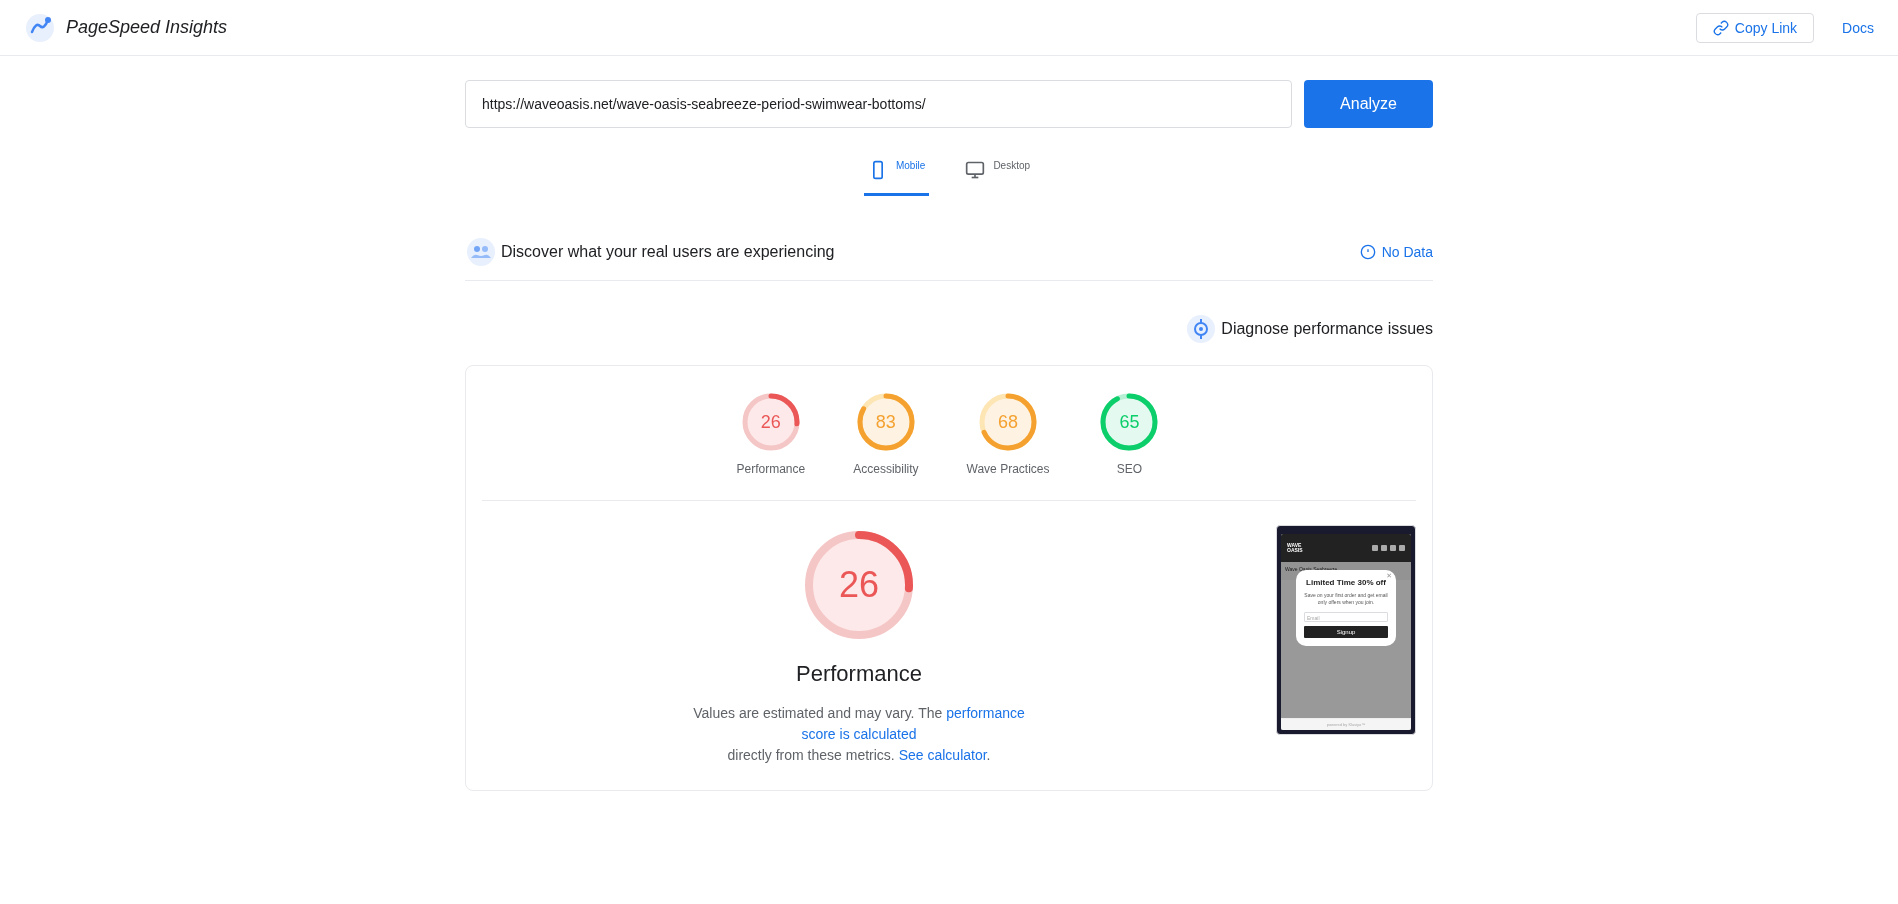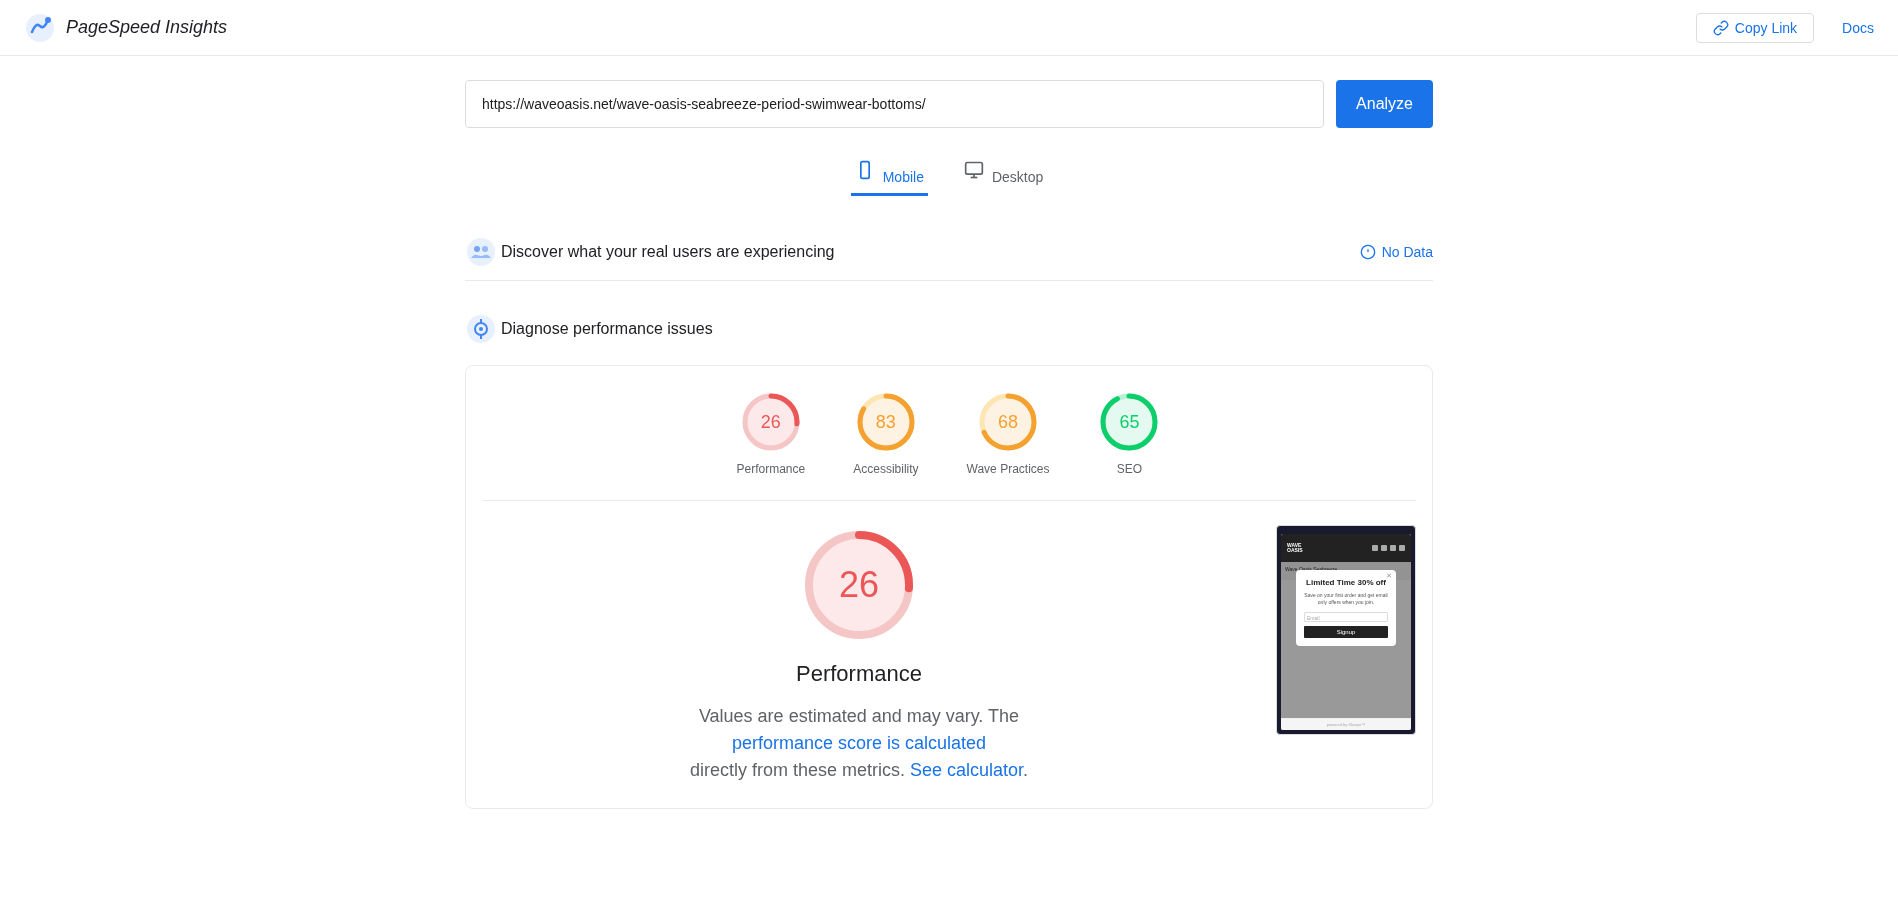--- a/index.html
+++ b/index.html
@@ -77,45 +77,45 @@
       height: 48px;
       border: 1px solid #dadce0;
       border-radius: 4px;
       padding: 0 16px;
       font-size: 14px;
       color: #202124;
       outline: none;
     }
     .analyze-btn {
       height: 48px;
-      padding: 0 20px;
+      padding: 0 36px;
       background: #1a73e8;
       color: #fff;
       border: none;
       border-radius: 4px;
       font-size: 16px;
       font-weight: 500;
       cursor: pointer;
       white-space: nowrap;
     }
 
     
     .tabs-row {
       display: flex;
       justify-content: center;
       gap: 32px;
       margin-bottom: 28px;
     }
     .tab {
       display: flex;
-      align-items: flex-end;
+      align-items: flex-start;
       gap: 8px;
       padding: 8px 4px;
       cursor: pointer;
-      font-size: 14px;
+      font-size: 10px;
       color: #5f6368;
       border-bottom: 3px solid transparent;
     }
     .tab.active {
       color: #1a73e8;
       border-bottom: 3px solid #1a73e8;
     }
     .tab-icon {
       font-size: 18px;
     }
@@ -233,21 +233,21 @@
       font-size: 36px;
       font-weight: 500;
       color: #eb5757;
     }
     .big-score-title {
       font-size: 22px;
       font-weight: 400;
       color: #202124;
     }
     .big-score-desc {
-      font-size: 18px;
+      font-size: 14px;
       color: #5f6368;
       text-align: center;
       max-width: 360px;
       line-height: 1.5;
     }
     .big-score-desc a {
       color: #1a73e8;
       text-decoration: none;
     }
 
@@ -306,21 +306,21 @@
       background: rgba(0,0,0,0.4);
       height: 168px;
       display: flex;
       align-items: flex-start;
       justify-content: center;
       padding-top: 8px;
     }
     .phone-modal-box {
       background: #fff;
       width: 100px;
-      border-radius: 4px;
+      border-radius: 10px;
       padding: 8px;
       position: relative;
     }
     .phone-modal-close {
       position: absolute;
       top: 2px;
       right: 4px;
       font-size: 7px;
       color: #999;
     }
@@ -449,21 +449,21 @@
           <circle cx="12" cy="12" r="10"></circle>
           <line x1="12" y1="8" x2="12" y2="12"></line>
           <line x1="12" y1="16" x2="12.01" y2="16"></line>
         </svg>
         <span>No Data</span>
       </div>
     </div>
   </div>
 
   <div class="section">
-    <div class="section-header" style="border-bottom: none;">
+    <div class="section-header" style="border-bottom: none; justify-content: flex-end;">
       <div class="section-title-row">
         <svg class="section-icon" viewBox="0 0 32 32" xmlns="http://www.w3.org/2000/svg">
           <circle cx="16" cy="16" r="14" fill="#e8f0fe"></circle>
           <circle cx="16" cy="16" r="6" fill="none" stroke="#4285f4" stroke-width="2"></circle>
           <circle cx="16" cy="16" r="2" fill="#4285f4"></circle>
           <line x1="16" y1="6" x2="16" y2="10" stroke="#4285f4" stroke-width="2"></line>
           <line x1="16" y1="22" x2="16" y2="26" stroke="#4285f4" stroke-width="2"></line>
         </svg>
         <span class="section-title">Diagnose performance issues</span>
       </div>

